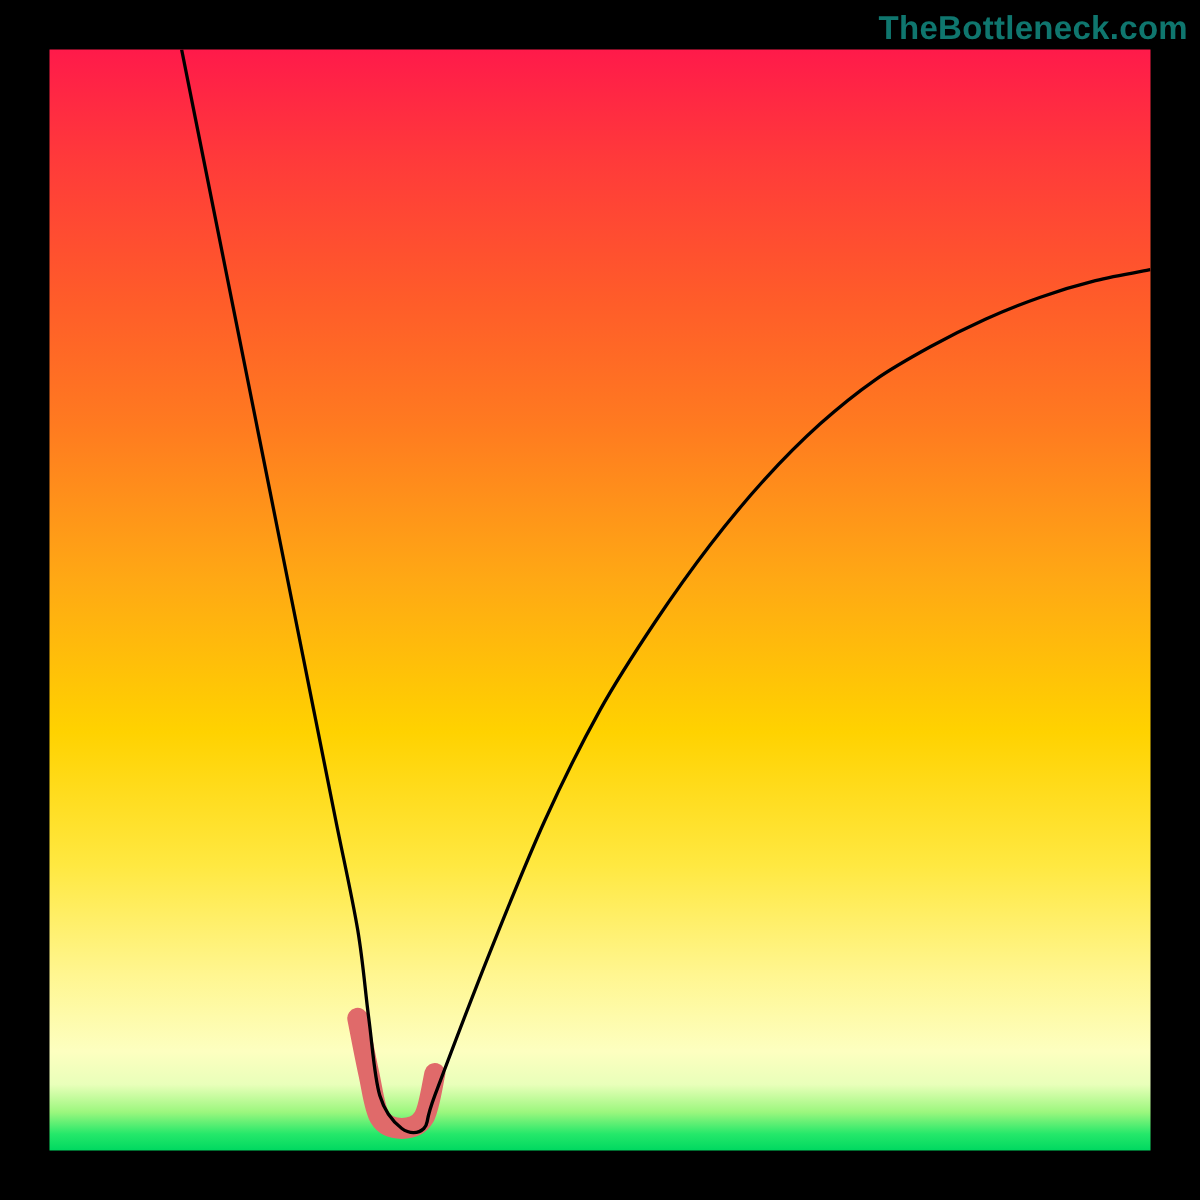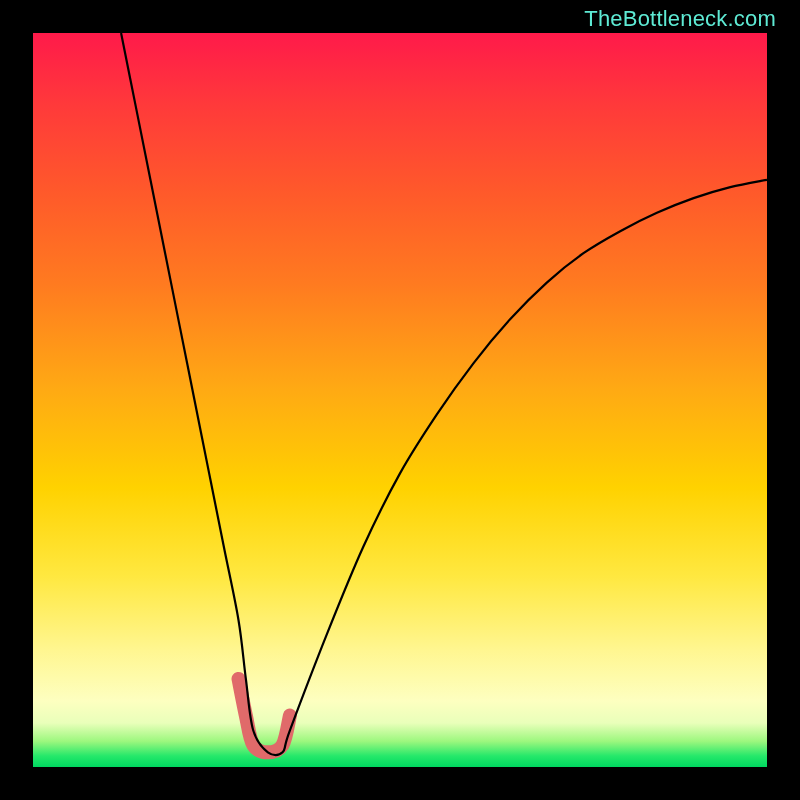--- a/index.html
+++ b/index.html
@@ -37,25 +37,25 @@
       #fdffc0 91%,
       #e9ffba 94%,
       #9cf77e 96.5%,
       #25e86a 98.5%,
       #00d860 100%
     );
   }
   .watermark {
     position: absolute;
     top: 6px;
-    right: 24px;
-    color: #5eead4;
+    right: 8px;
+    color: #0f766e;
     font-size: 22px;
     letter-spacing: 0.2px;
-    font-weight: 400;
+    font-weight: 700;
     user-select: none;
   }
   svg.curve {
     position: absolute;
     left: 0;
     top: 0;
     width: 734px;
     height: 734px;
   }
   .curve path.black {

